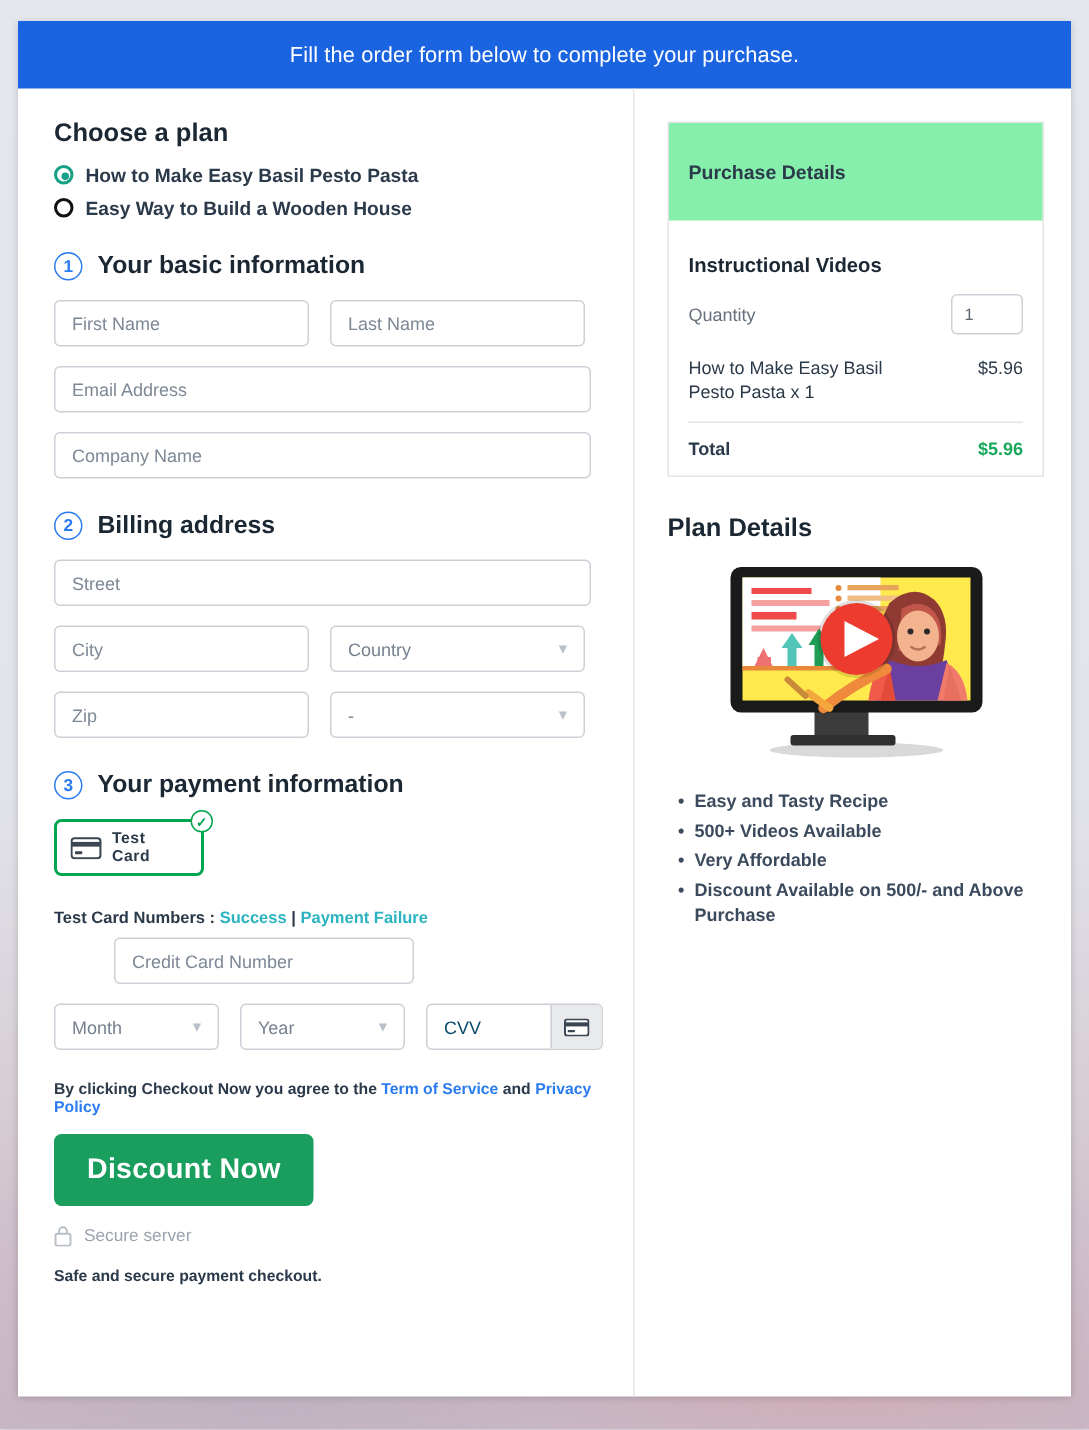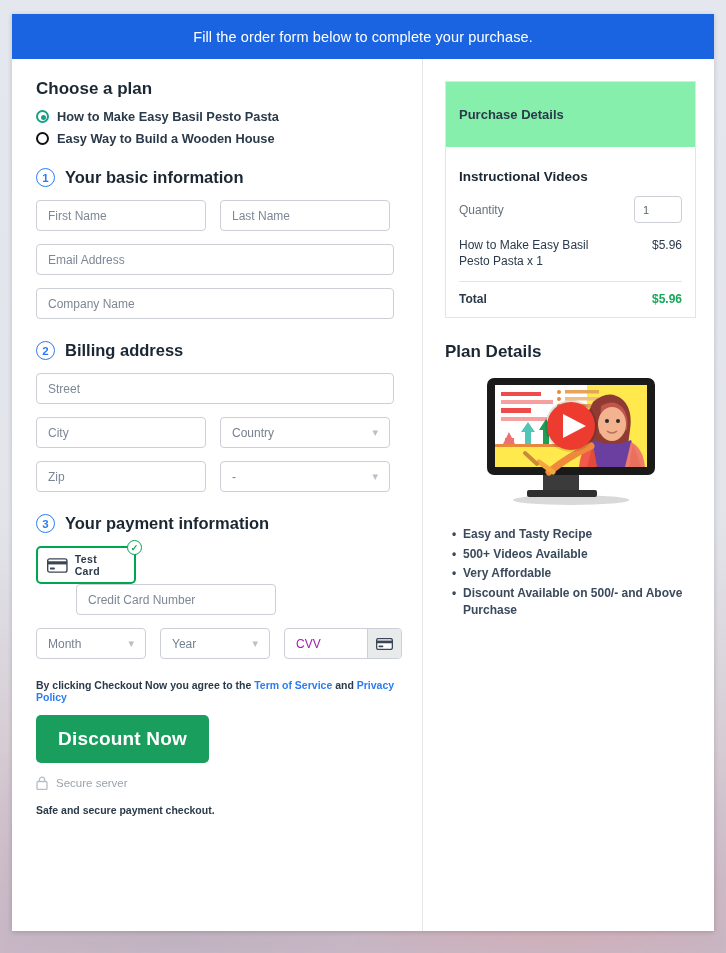--- a/index.html
+++ b/index.html
@@ -70,21 +70,21 @@
            display:flex; align-items:center; justify-content:center; font-size:9px; font-weight:bold; }
 
   .tcn { font-size:11px; font-weight:bold; color:#2b3a4a; margin:22px 0 7px; }
   .tcn a { color:#2bb3c0; text-decoration:none; }
   .tcn .bar { color:#2b3a4a; }
 
   .w-cc { width:200px; flex:0 0 200px;margin-left:40px; }
   .w-m { width:110px; flex:0 0 110px; }
   .cvvwrap { display:flex; width:118px; flex:0 0 118px; border:1px solid #ccd0d6; border-radius:4px;
              overflow:hidden; height:31px; }
-  .cvvwrap .cv { flex:1; display:flex; align-items:center; padding:0 11px; font-size:12px; color:#a21caf; }
+  .cvvwrap .cv { flex:1; display:flex; align-items:center; padding:0 11px; font-size:12px; color:#0c4a6e; }
   .cvvbtn { width:34px; background:#e9eaec; border-left:1px solid #ccd0d6;
             display:flex; align-items:center; justify-content:center; }
 
   .terms { font-size:10.5px; font-weight:bold; color:#2b3a4a; margin:20px 0 12px; }
   .terms a { color:#2b7cf0; text-decoration:none; }
   .checkout {
     display:inline-flex; align-items:center; justify-content:center;
     background:#1a9e5e; color:#fff; font-size:19px; font-weight:bold;
     padding:13px 22px; border-radius:5px; border:none; cursor:pointer; letter-spacing:.2px;
   }
@@ -185,20 +185,23 @@
       <div class="paycard">
         <svg width="21" height="15" viewBox="0 0 21 15">
           <rect x="0.7" y="0.7" width="19.6" height="13.6" rx="2" fill="#fff" stroke="#3a4654" stroke-width="1.4"></rect>
           <rect x="0.7" y="3.2" width="19.6" height="3.2" fill="#3a4654"></rect>
           <rect x="3" y="9.5" width="5" height="2" rx="0.6" fill="#3a4654"></rect>
         </svg>
         <span class="lbl">Test Card</span>
         <span class="badge">✓</span>
       </div>
 
+      <div class="tcn">
+        <span>Test Card Numbers : </span><a>Success</a><span class="bar"> | </span><a>Payment Failure</a>
+      </div>
 
       <div class="row">
         <div class="fld w-cc">Credit Card Number</div>
       </div>
       <div class="row" style="margin-top:10px;">
         <div class="fld sel w-m">
           <span>Month</span>
           <span class="chev">▾</span>
         </div>
         <div class="fld sel w-m">

